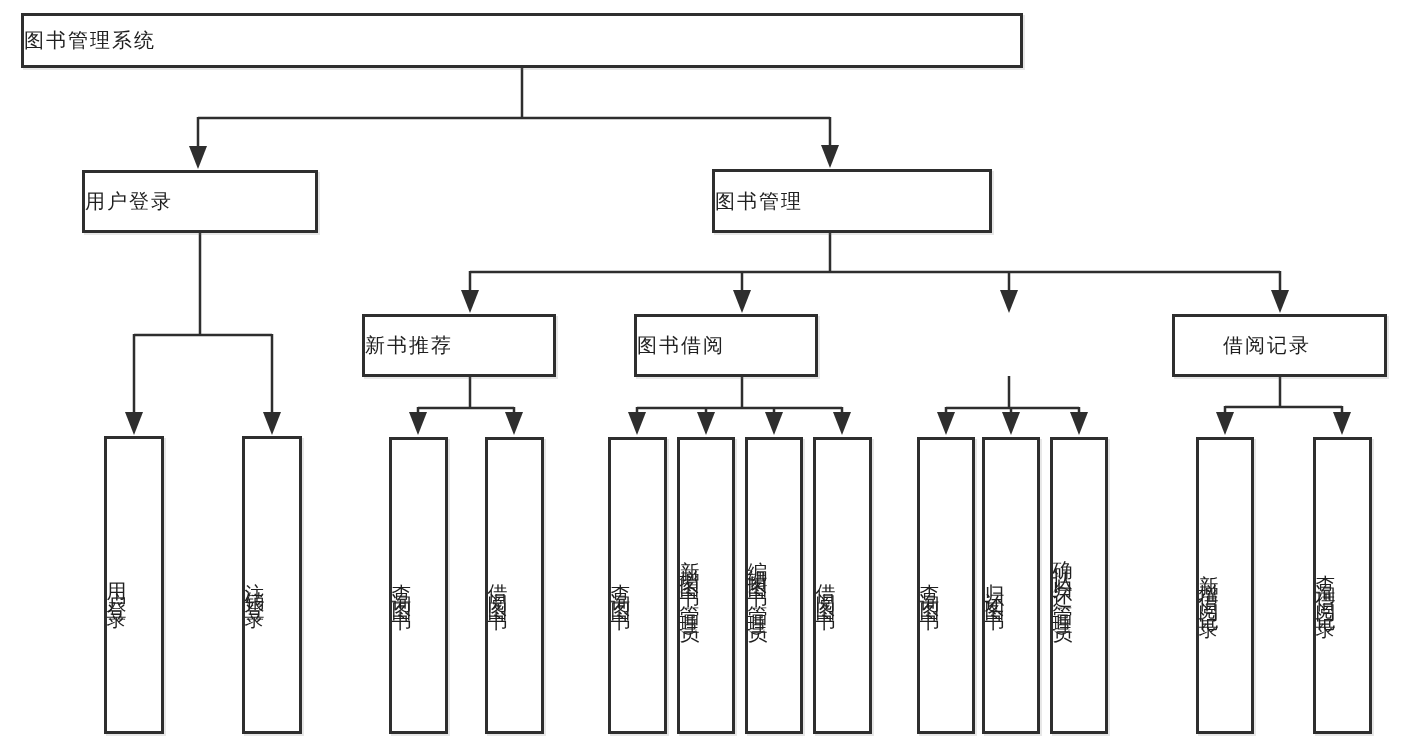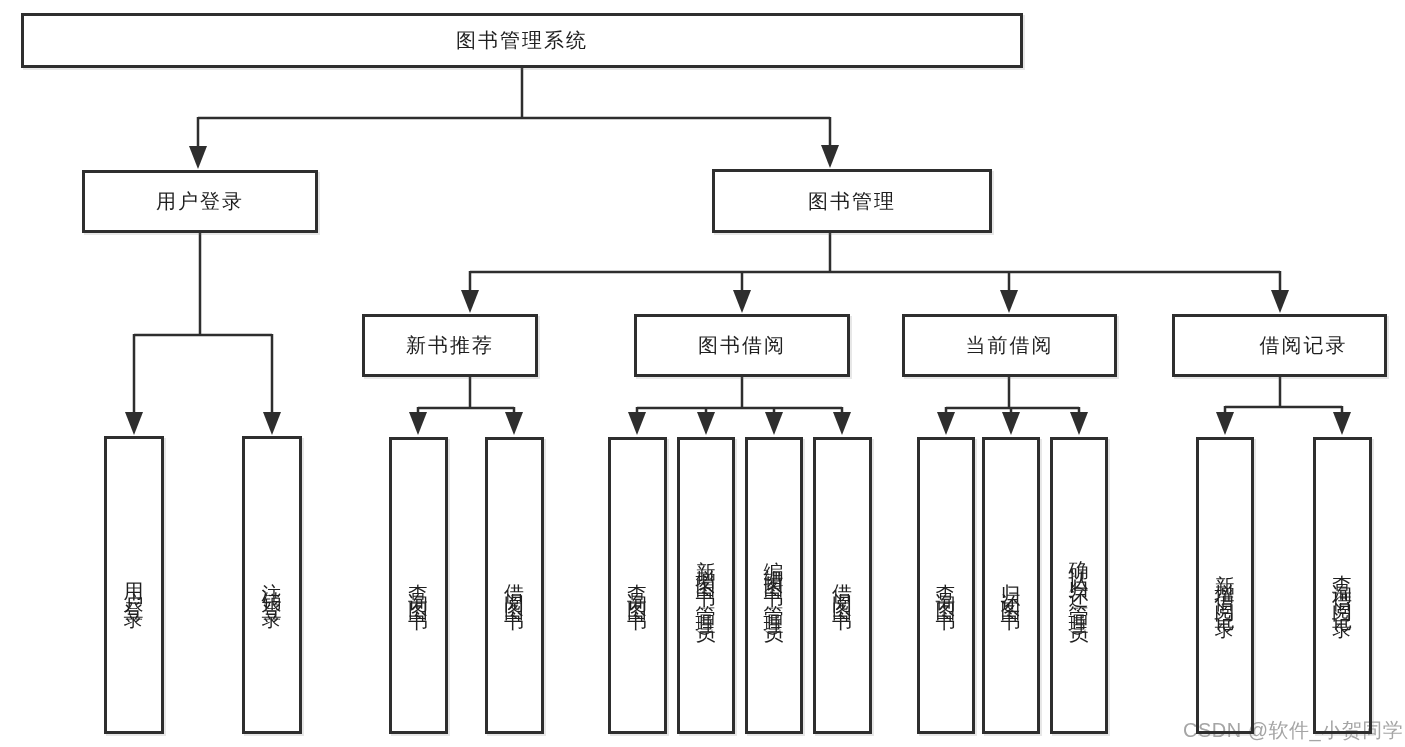--- a/index.html
+++ b/index.html
@@ -23,21 +23,20 @@
     width: 1405px;
     height: 747px;
   }
   .node {
     position: absolute;
     box-sizing: border-box;
     border: 3px solid var(--line-color, #2e2e2e);
     background: var(--box-bg, #ffffff);
     display: flex;
     align-items: center;
-    justify-content: center;
     font-size: 20px;
     letter-spacing: 2px;
     white-space: nowrap;
     box-shadow: 2px 2px 0 rgba(120,120,120,0.18);
   }
   .node.leaf {
     letter-spacing: 0;
   }
   .leaf .vlabel {
     writing-mode: vertical-lr;
@@ -106,28 +105,25 @@
     <span>图书管理系统</span>
   </div>
 
   <div class="node" style="left:82px; top:170px; width:236px; height:63px;">
     <span>用户登录</span>
   </div>
   <div class="node" style="left:712px; top:169px; width:280px; height:64px;">
     <span>图书管理</span>
   </div>
 
-  <div class="node" style="left:362px; top:314px; width:176px; height:63px;">
+  <div class="node" style="left:362px; top:314px; width:194px; height:63px;">
     <span>新书推荐</span>
   </div>
-  <div class="node" style="left:634px; top:314px; width:216px; height:63px;">
+  <div class="node" style="left:634px; top:314px; width:184px; height:63px;">
     <span>图书借阅</span>
-  </div>
-  <div class="node" style="left:902px; top:314px; width:215px; height:63px;">
-    <span>当前借阅</span>
   </div>
   <div class="node" style="left:1172px; top:314px; width:215px; height:63px;padding-left:48px;">
     <span>借阅记录</span>
   </div>
 
   <div class="node leaf" style="left:104px; top:436px; width:60px; height:298px;">
     <span class="vlabel">用户登录</span>
   </div>
   <div class="node leaf" style="left:242px; top:436px; width:60px; height:298px;">
     <span class="vlabel">注销登录</span>
@@ -163,15 +159,14 @@
     <span class="vlabel">确认归还（管理员）</span>
   </div>
 
   <div class="node leaf" style="left:1196px; top:437px; width:58px; height:297px;">
     <span class="vlabel">新增借阅记录</span>
   </div>
   <div class="node leaf" style="left:1313px; top:437px; width:59px; height:297px;">
     <span class="vlabel">查询借阅记录</span>
   </div>
 
-  <div class="watermark">CSDN @软件_小贺同学</div>
 
 </div>
 
 </body></html>

